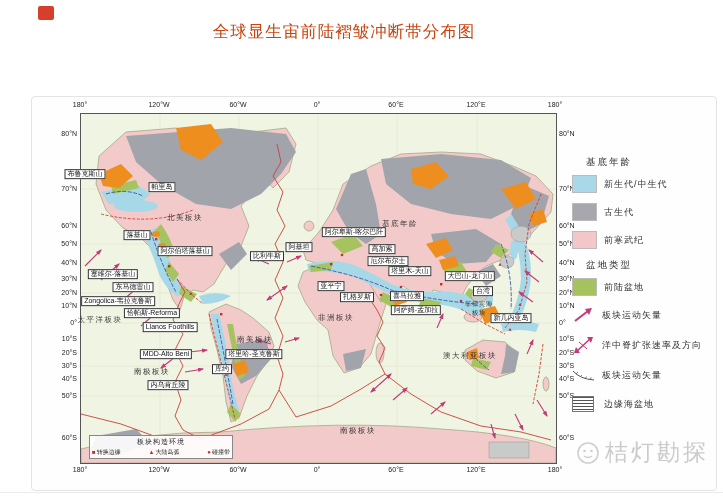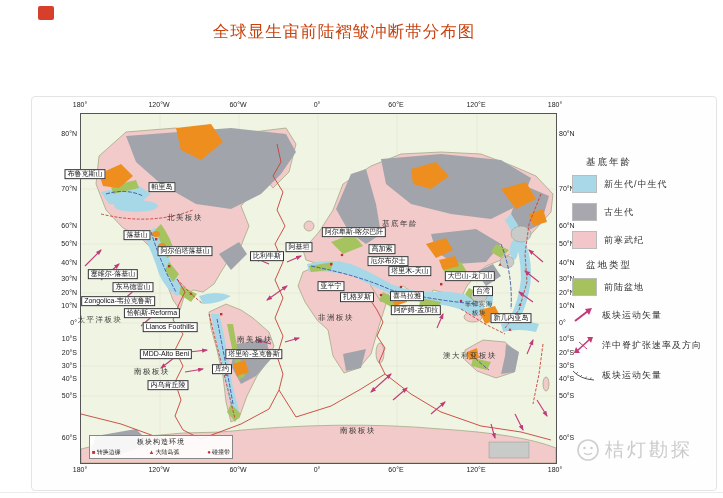--- a/index.html
+++ b/index.html
@@ -27,21 +27,21 @@
   .lg-title{font-size:9.5px;color:#333;letter-spacing:2px;margin:0 0 6px 14px;}
   .lg-title2{margin-top:4px;}
   .lg-row{display:flex;align-items:center;margin-bottom:10px;}
   .lg-swatch{width:23px;height:16px;margin-right:7px;border:0.5px solid #bbb;flex:none;}
   .lg-label{font-size:9px;color:#333;letter-spacing:1px;white-space:nowrap;}
   .sym-row{margin-bottom:12px;}
   .lg-icon{width:23px;height:18px;margin-right:7px;flex:none;color:var(--arrow,#c23a78);}
   .lg-hatch{width:20px;height:14px;margin-right:10px;flex:none;border:1px solid #777;
             background:repeating-linear-gradient(to bottom,#555 0,#555 1px,#fff 1px,#fff 3px);}
   .watermark{position:absolute;left:575px;top:437px;display:flex;align-items:center;z-index:2;}
-  .watermark-text{font-size:19px;color:#cbcbcb;letter-spacing:3px;margin-left:4px;}
+  .watermark-text{font-size:23px;color:#cbcbcb;letter-spacing:3px;margin-left:4px;}
   .bottom-divider{position:absolute;left:0;top:492px;width:723px;height:1px;background:#ececec;}
 </style>
 </head>
 <body>
 
 <div class="page" id="page">
   <div class="corner-badge"></div>
   <h1 class="page-title" style="color: rgb(200, 67, 15);">全球显生宙前陆褶皱冲断带分布图</h1>
 
   <div class="figure"></div>
@@ -273,20 +273,24 @@
       <span class="lg-label">洋中脊扩张速率及方向</span>
     </div>
     <div class="lg-row sym-row">
       <span class="lg-icon">
         <svg viewBox="0 0 23 18" width="23" height="18">
             <path d="M1,5 Q8,13 22,14" stroke="#555" stroke-width="1" fill="none"></path>
             <path d="M4,8 l2,-2 M8,11 l2,-2 M13,13 l1.6,-2.4 M18,14 l1.2,-2.6" stroke="#555" stroke-width="0.8" fill="none"></path>
           </svg>
       </span>
       <span class="lg-label">板块运动矢量</span>
+    </div>
+    <div class="lg-row sym-row">
+      <span class="lg-hatch"></span>
+      <span class="lg-label">边缘海盆地</span>
     </div>
   </div>
 
   <div class="watermark">
     <svg width="26" height="26" viewBox="0 0 26 26">
       <circle cx="13" cy="13" r="10" fill="none" stroke="#cfcfcf" stroke-width="1.6"></circle>
       <circle cx="9.5" cy="11" r="1.3" fill="#cfcfcf"></circle>
       <circle cx="16.5" cy="11" r="1.3" fill="#cfcfcf"></circle>
       <path d="M9,16 Q13,19 17,16" fill="none" stroke="#cfcfcf" stroke-width="1.4"></path>
     </svg>

